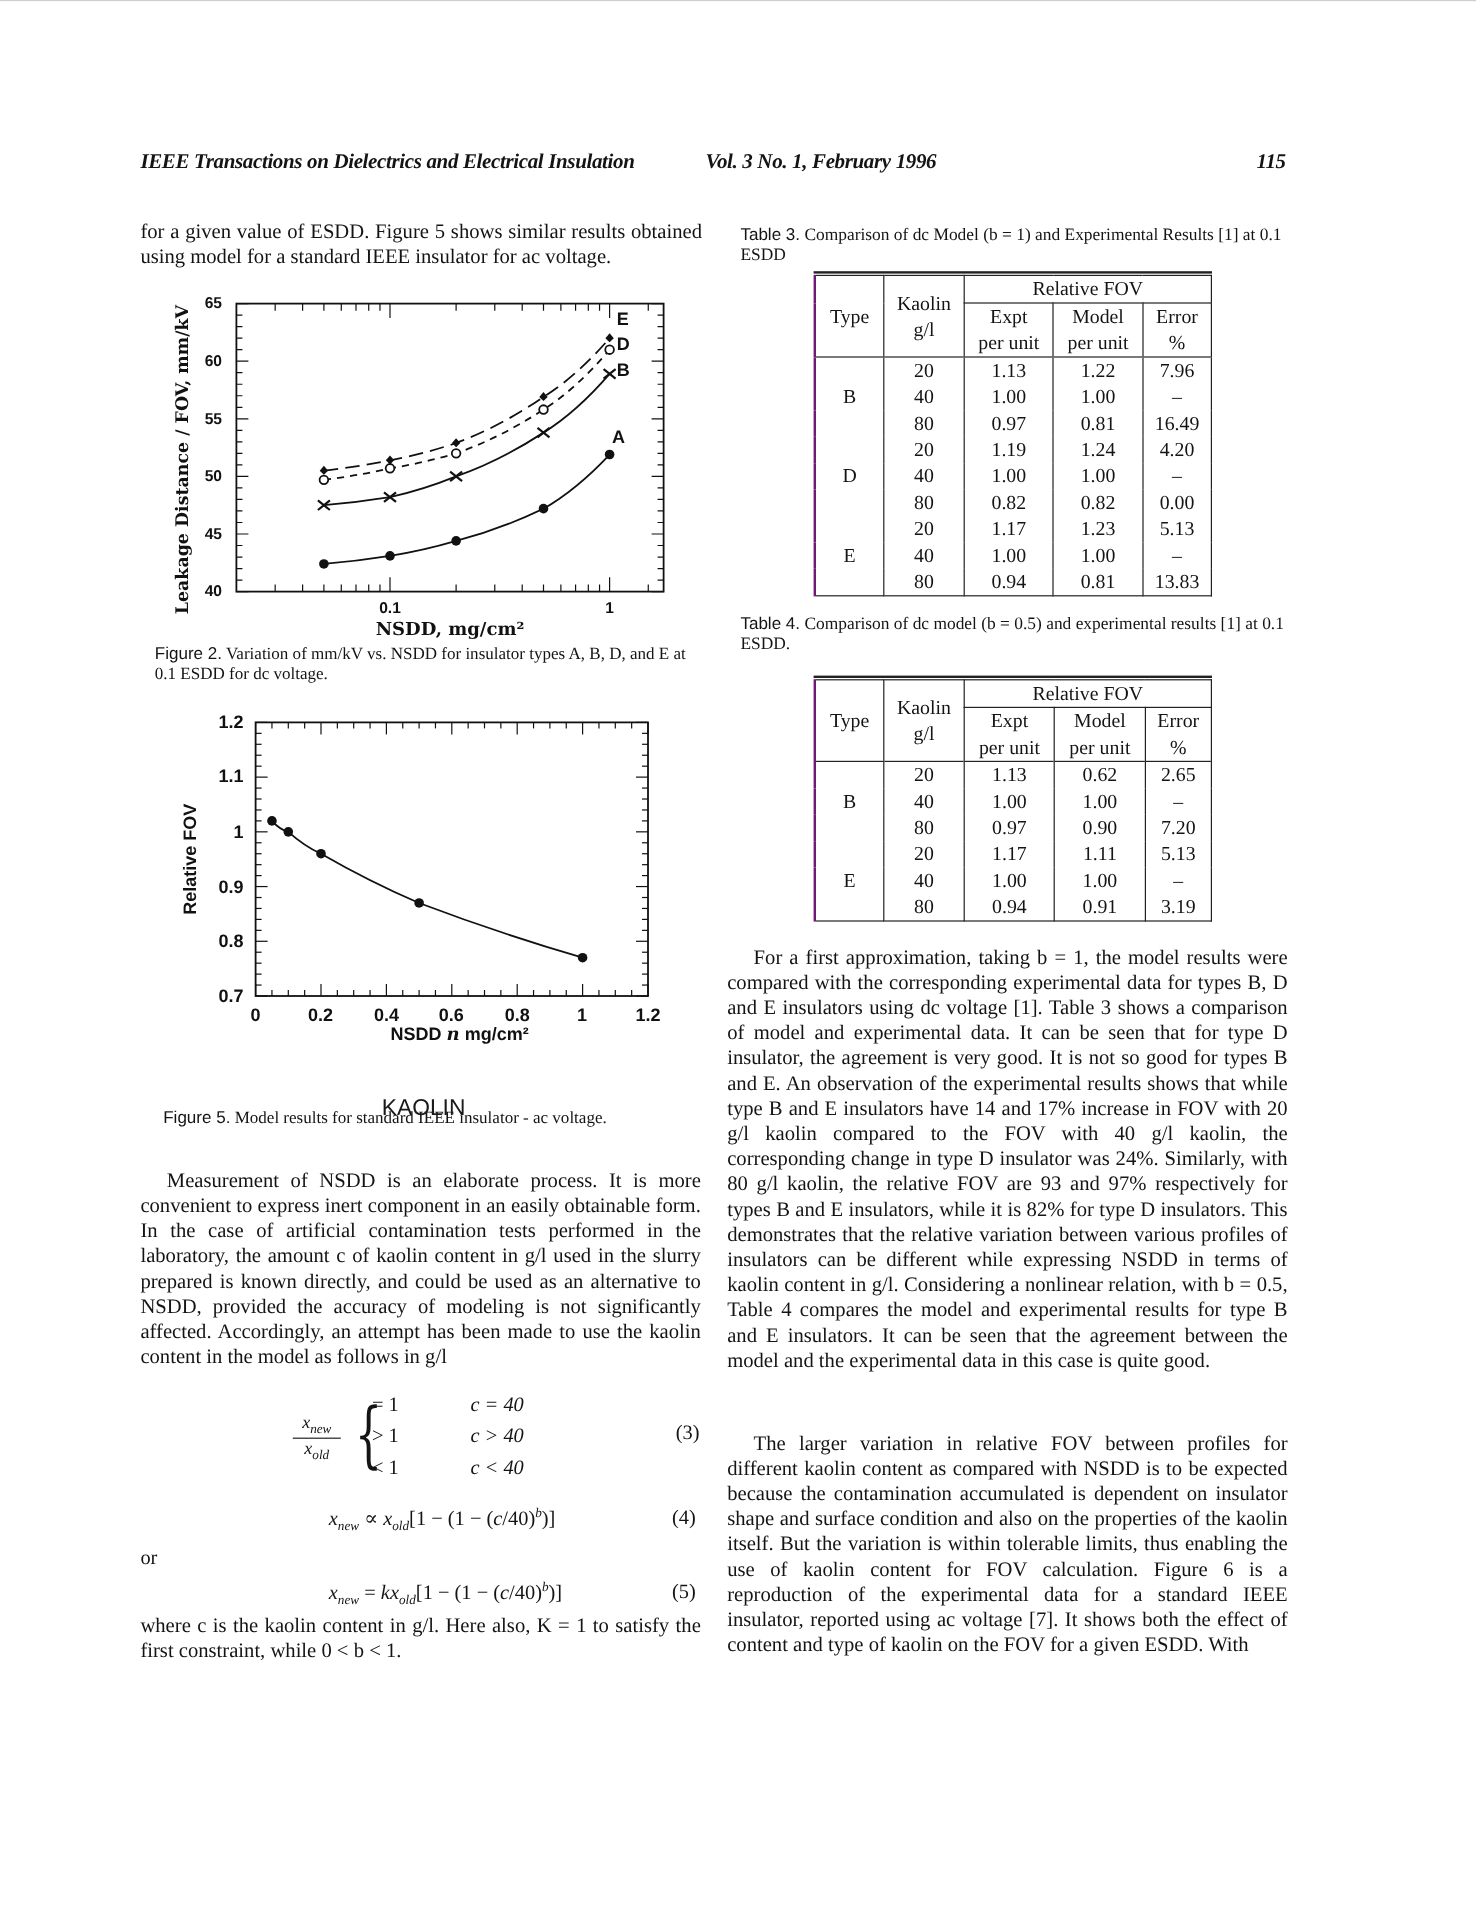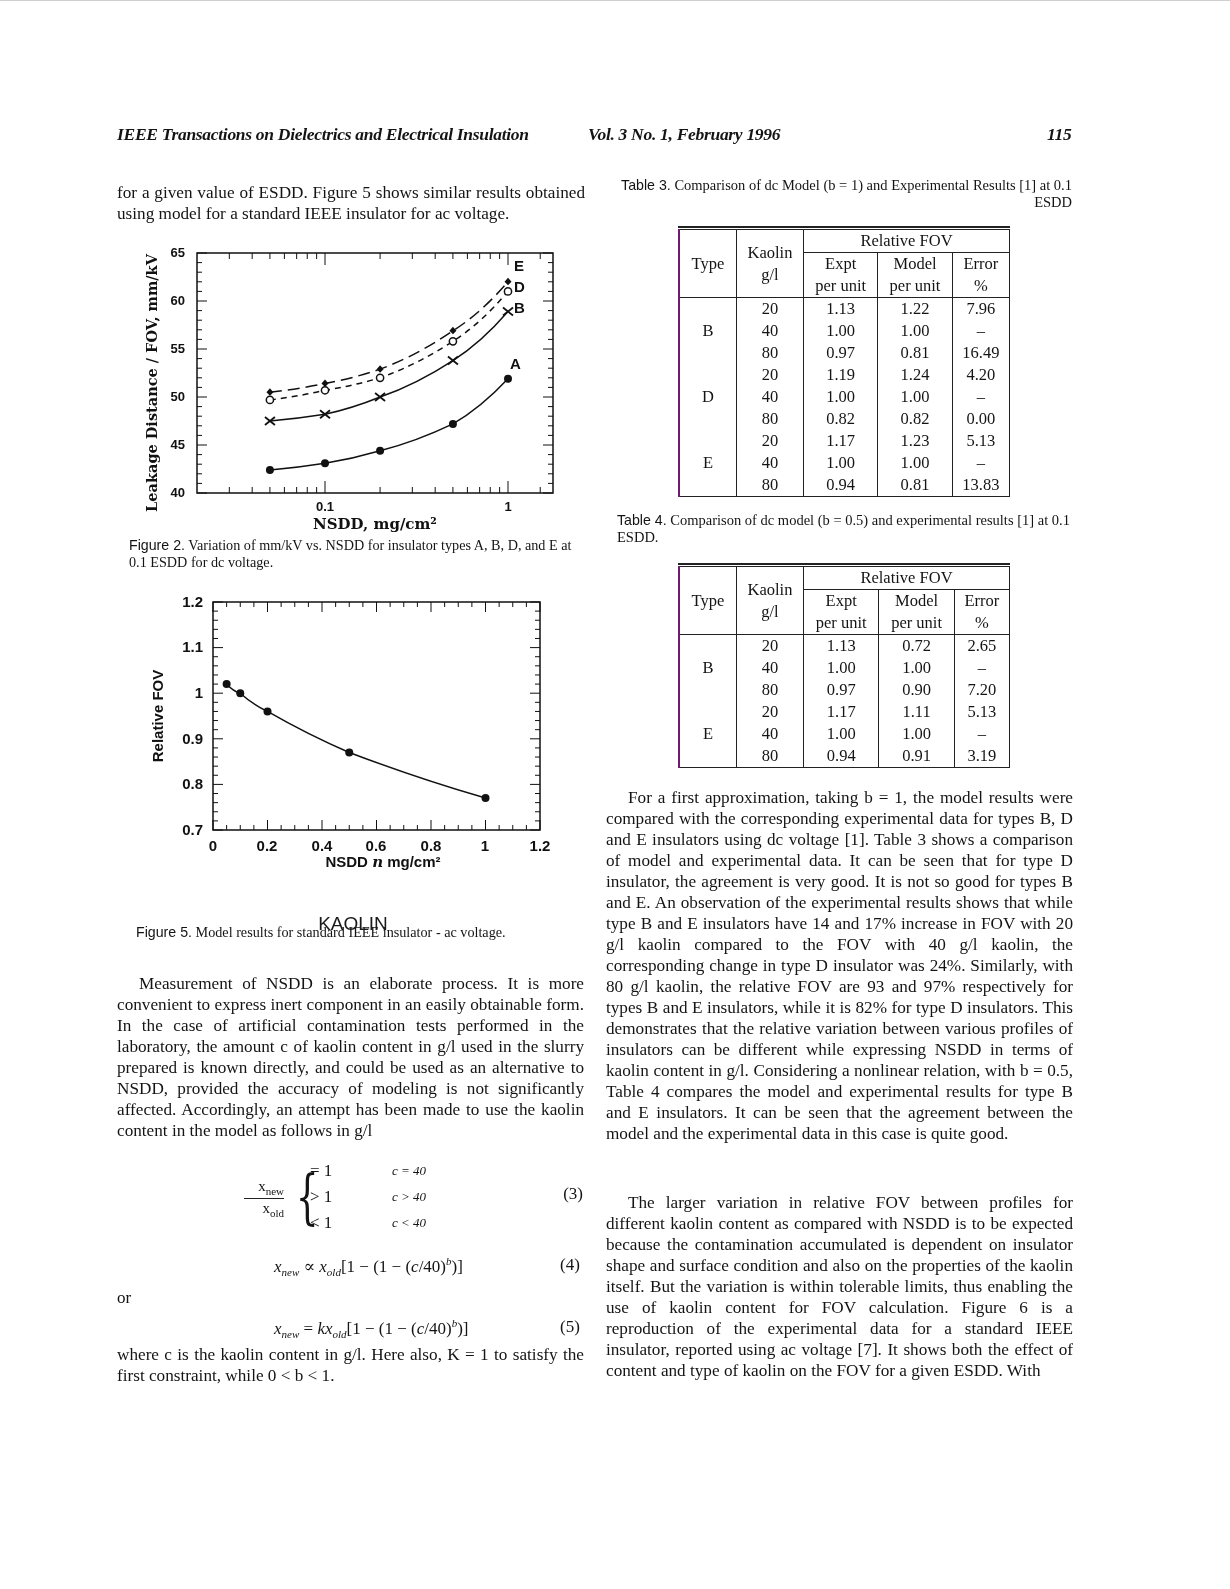--- a/index.html
+++ b/index.html
@@ -344,32 +344,32 @@
 
 <div class="section">
   <div>KAOLIN</div>
 </div>
 
 <div class="col" style="left:117px; top:973px; width:467px;">
   <p class="indent">Measurement of NSDD is an elaborate process. It is more convenient to express inert component in an easily obtainable form. In the case of artificial contamination tests performed in the laboratory, the amount c of kaolin content in g/l used in the slurry prepared is known directly, and could be used as an alternative to NSDD, provided the accuracy of modeling is not significantly affected. Accordingly, an attempt has been made to use the kaolin content in the model as follows in g/l</p>
 </div>
 
 <div style="position:absolute; left:240px; top:1158px; width:345px; height:80px;">
-  <div style="position:absolute; left:4px; top:20px; font-size:15px; text-align:right; width:40px;">
+  <div style="position:absolute; left:4px; top:20px; font-style:italic; font-size:15px; text-align:center; width:40px;">
     <div><span>x</span><sub style="font-size:11px;">new</sub></div>
     <div style="border-top:1px solid #222; margin:1px 0;"></div>
     <div><span>x</span><sub style="font-size:11px;">old</sub></div>
   </div>
   <div style="position:absolute; left:48px; top:2px; font-size:60px; line-height:72px; transform:scaleX(0.6); font-family:'DejaVu Serif', serif;">{</div>
   <div style="position:absolute; left:70px; top:0px; font-size:17px; line-height:26px;">
     <div>= 1</div>
     <div>&gt; 1</div>
     <div>&lt; 1</div>
   </div>
-  <div style="position:absolute; left:152px; top:0px; font-size:13px; line-height:26px; font-style:italic;">
+  <div style="position:absolute; left:152px; top:0px; font-size:17px; line-height:26px; font-style:italic;">
     <div>c = 40</div>
     <div>c &gt; 40</div>
     <div>c &lt; 40</div>
   </div>
   <div style="position:absolute; right:2px; top:26px; font-size:17px;">(3)</div>
 </div>
 
 <div class="eq" style="left:228px; top:1255px;">
   x<sub style="font-size:11px;">new</sub> ∝ x<sub style="font-size:11px;">old</sub><span style="font-style:normal;">[1 − (1 − (</span>c<span style="font-style:normal;">/40)</span><sup style="font-size:11px;">b</sup><span style="font-style:normal;">)]</span>
 </div>
@@ -379,21 +379,21 @@
 
 <div class="eq" style="left:228px; top:1317px;">
   x<sub style="font-size:11px;">new</sub> <span style="font-style:normal;">=</span> kx<sub style="font-size:11px;">old</sub><span style="font-style:normal;">[1 − (1 − (</span>c<span style="font-style:normal;">/40)</span><sup style="font-size:11px;">b</sup><span style="font-style:normal;">)]</span>
 </div>
 <div class="eqn" style="left:560px; top:1317px;">(5)</div>
 
 <div class="col" style="left:117px; top:1344px; width:467px;">
   <p>where c is the kaolin content in g/l. Here also, K = 1 to satisfy the first constraint, while 0 &lt; b &lt; 1.</p>
 </div>
 
-<div class="caption" style="left:617px; top:177px; width:455px; font-size:14.5px;text-align:right;">
+<div class="caption" style="left:617px; top:188px; width:455px; font-size:14.5px;">
   <b class="lbl">Table 3.</b>
   <span>Comparison of dc Model (b = 1) and Experimental Results [1] at 0.1 ESDD</span>
 </div>
 
 <div class="tblrule" style="left:678px; top:226px; width:332px;"></div>
 <table class="dt" id="table3" style="left:678px; top:229px; width:332px;">
   <thead>
     <tr>
       <th rowspan="2" class="vl vr bt" style="width:48px;">Type</th>
       <th rowspan="2" class="vr bt" style="width:58px;"><span>Kaolin</span><br><span>g/l</span></th>
@@ -489,21 +489,21 @@
       <th class="vr"><span>Expt</span><br><span>per unit</span></th>
       <th class="vr"><span>Model</span><br><span>per unit</span></th>
       <th class="vr"><span>Error</span><br><span>%</span></th>
     </tr>
   </thead>
   <tbody id="table4-body">
       <tr>
         <td class="vr vl bt"></td>
         <td class="vr bt">20</td>
         <td class="vr bt">1.13</td>
-        <td class="vr bt">0.72</td>
+        <td class="vr bt">0.62</td>
         <td class="vr bt">2.65</td>
       </tr>
       <tr>
         <td class="vr vl">B</td>
         <td class="vr">40</td>
         <td class="vr">1.00</td>
         <td class="vr">1.00</td>
         <td class="vr">–</td>
       </tr>
       <tr>

